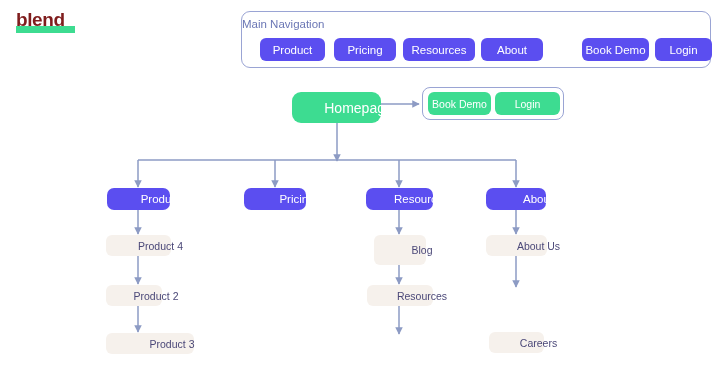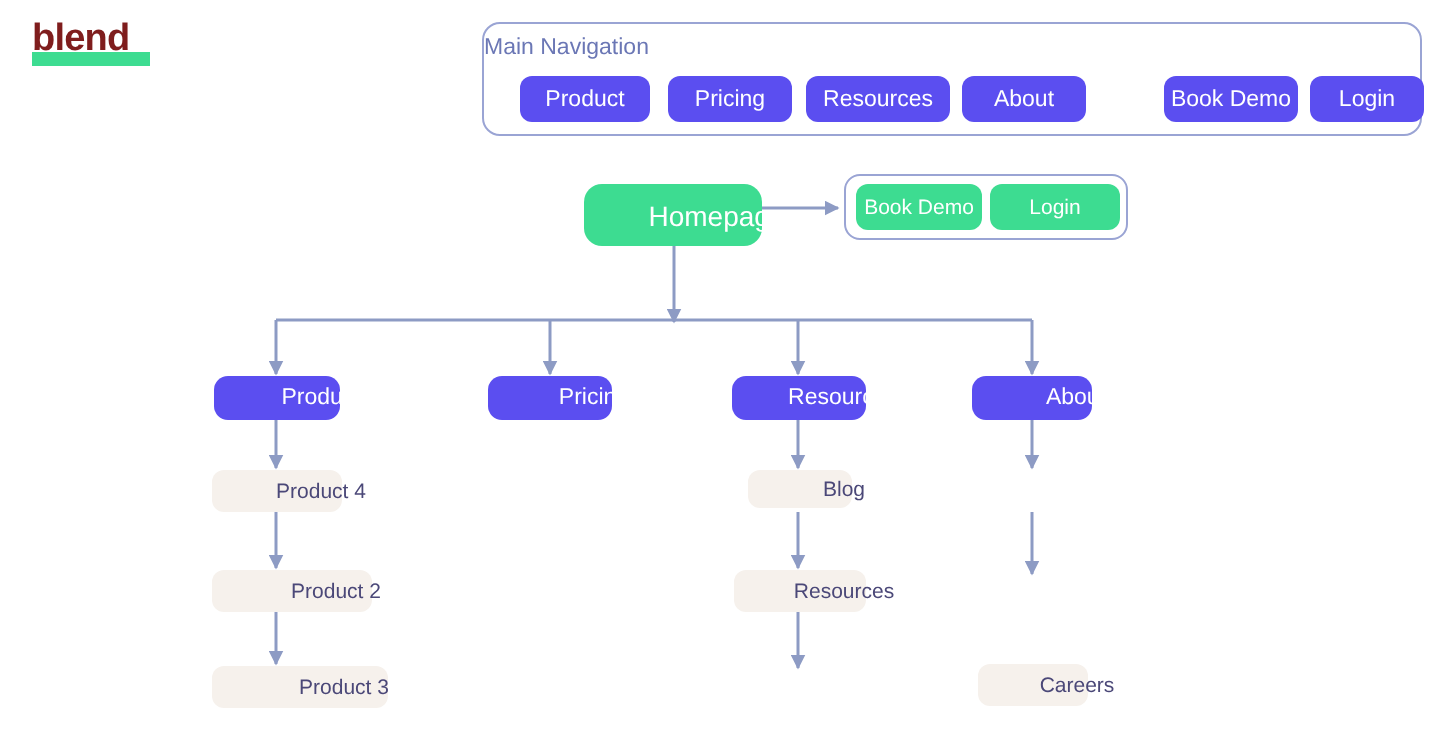--- a/index.html
+++ b/index.html
@@ -222,21 +222,22 @@
     <div class="cta-btn" style="left:5px;width:63px;">Book Demo</div>
     <div class="cta-btn" style="left:72px;width:65px;">Login</div>
   </div>
 
   <div class="node lvl2" style="left:107px;top:188px;width:63px;height:22px;">Product</div>
   <div class="node lvl2" style="left:244px;top:188px;width:62px;height:22px;">Pricing</div>
   <div class="node lvl2" style="left:366px;top:188px;width:67px;height:22px;">Resources</div>
   <div class="node lvl2" style="left:486px;top:188px;width:60px;height:22px;">About</div>
 
   <div class="node leaf" style="left:106px;top:235px;width:65px;height:21px;">Product 4</div>
-  <div class="node leaf" style="left:106px;top:285px;width:80px;height:21px;">Product 2</div>
+  <div class="node leaf" style="left:106px;top:285px;width:56px;height:21px;">Product 2</div>
   <div class="node leaf" style="left:106px;top:333px;width:88px;height:21px;">Product 3</div>
 
-  <div class="node leaf" style="left:374px;top:235px;width:52px;height:19px;">Blog</div>
+  <div class="node leaf" style="left:374px;top:235px;width:52px;height:30px;">Blog</div>
   <div class="node leaf" style="left:367px;top:285px;width:66px;height:21px;">Resources</div>
 
+  <div class="node leaf" style="left:486px;top:235px;width:61px;height:21px;">About Us</div>
   <div class="node leaf" style="left:489px;top:288px;width:55px;height:21px;margin-top:44px;">Careers</div>
 
 </div>
 
 </body></html>

